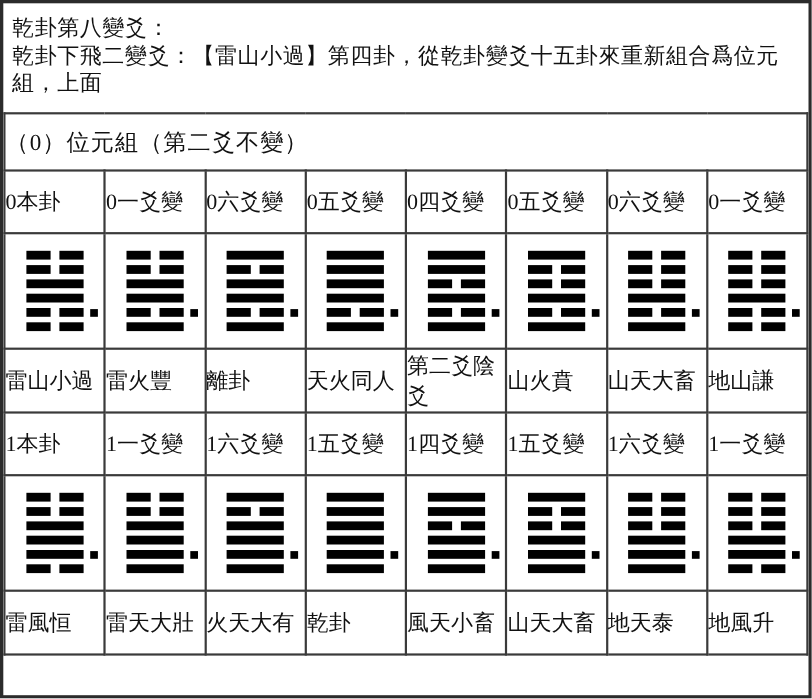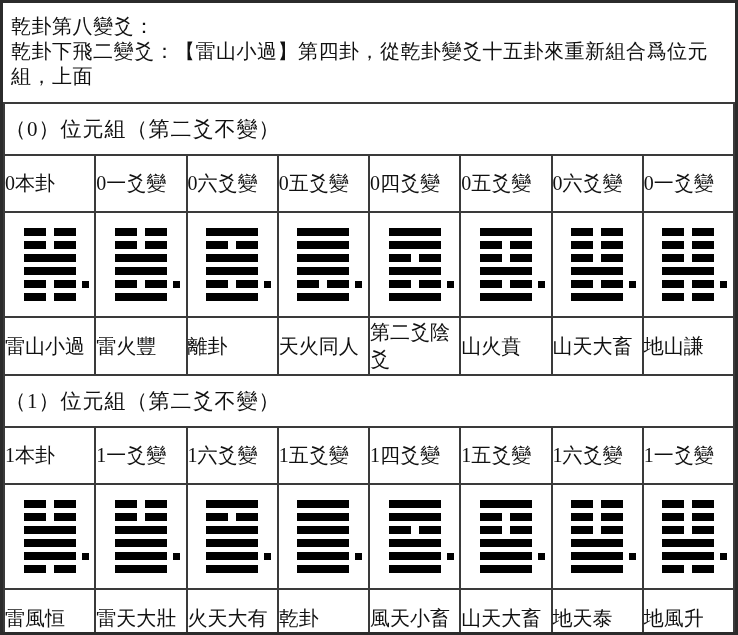--- a/index.html
+++ b/index.html
@@ -245,23 +245,20 @@
         <tr class="name-row">
           <td class="name-cell">雷山小過</td>
           <td class="name-cell">雷火豐</td>
           <td class="name-cell">離卦</td>
           <td class="name-cell">天火同人</td>
           <td class="name-cell">第二爻陰爻</td>
           <td class="name-cell">山火賁</td>
           <td class="name-cell">山天大畜</td>
           <td class="name-cell">地山謙</td>
         </tr>
-        <tr class="section-row">
-          <td class="section-cell" colspan="8">（1）位元組（第二爻不變）</td>
-        </tr>
         <tr class="label-row">
           <td class="label-cell">1本卦</td>
           <td class="label-cell">1一爻變</td>
           <td class="label-cell">1六爻變</td>
           <td class="label-cell">1五爻變</td>
           <td class="label-cell">1四爻變</td>
           <td class="label-cell">1五爻變</td>
           <td class="label-cell">1六爻變</td>
           <td class="label-cell">1一爻變</td>
         </tr>

